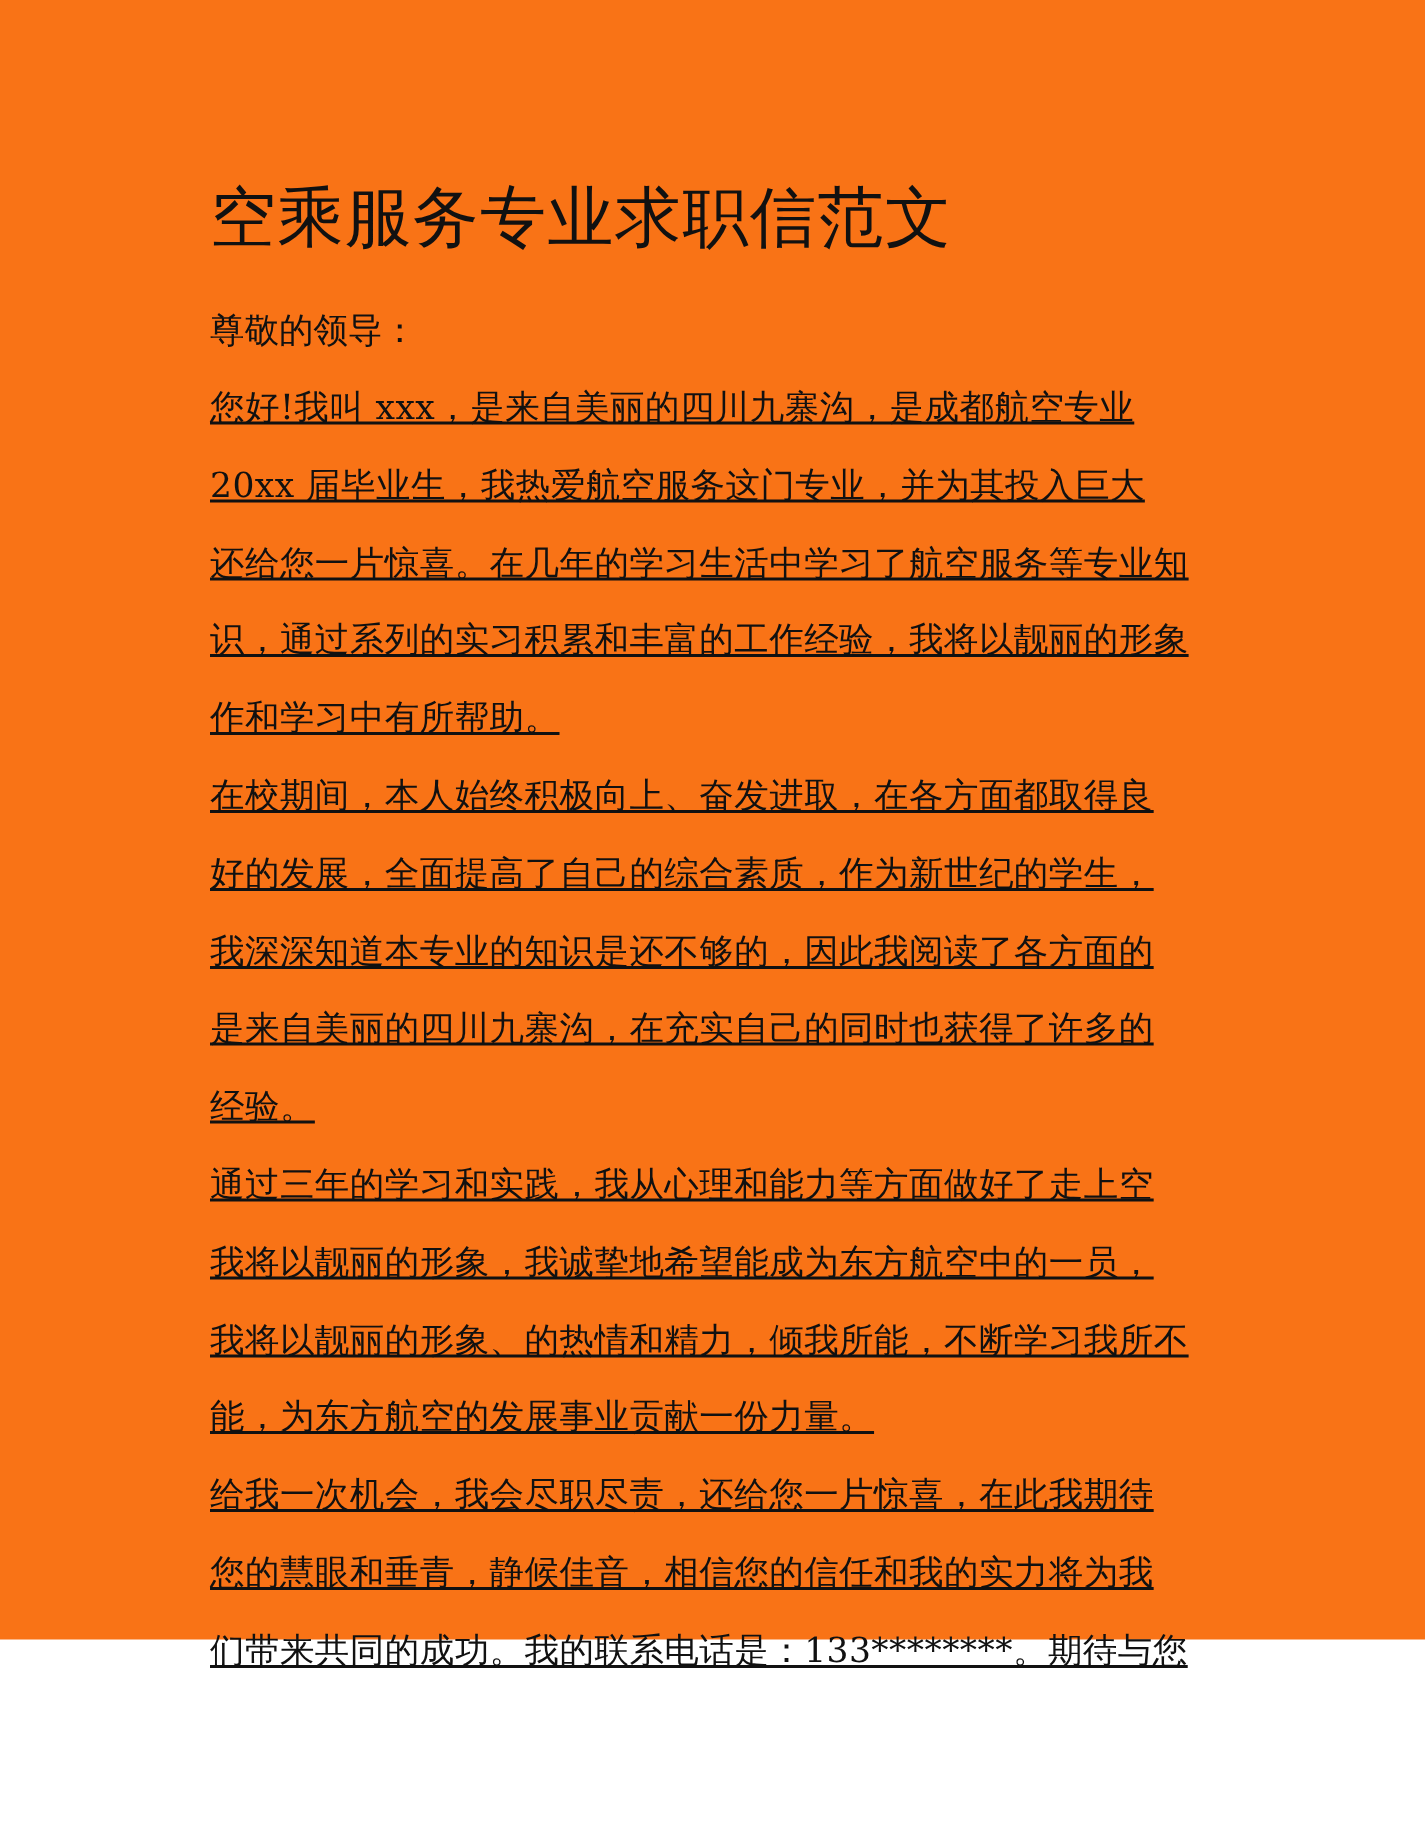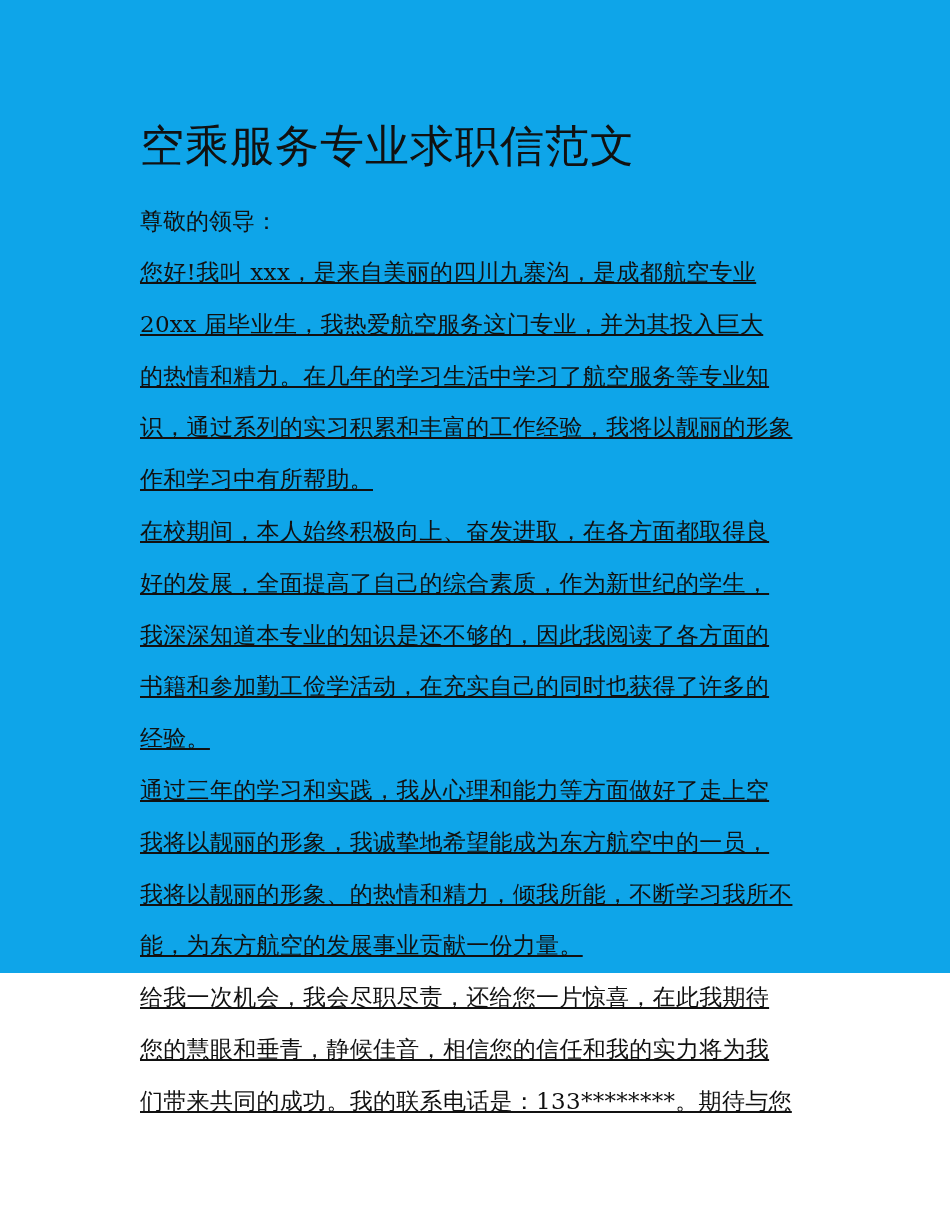--- a/index.html
+++ b/index.html
@@ -12,22 +12,22 @@
     height: 1229px;
     overflow: hidden;
     position: relative;
     font-family: "DejaVu Serif", "Liberation Serif", serif;
     color: #111111;
   }
   .page {
     position: absolute;
     left: 0; top: 0;
     width: 950px;
-    height: 973px;
-    background: #0ea5e9;
+    height: 1093px;
+    background: #f97316;
   }
   .title {
     position: absolute;
     left: 140px;
     top: 118px;
     font-size: 44px;
     line-height: 56px;
     letter-spacing: 1px;
     font-weight: normal;
     margin: 0;
@@ -63,29 +63,29 @@
 <body>
 
 <div class="page">
   <h1 class="title">空乘服务专业求职信范文</h1>
   <p class="greeting">尊敬的领导：</p>
 
   <div class="body">
     <div class="para">
       <span class="line">您好!我叫 xxx，是来自美丽的四川九寨沟，是成都航空专业</span>
       <span class="line">20xx 届毕业生，我热爱航空服务这门专业，并为其投入巨大</span>
-      <span class="line">的热情和精力。在几年的学习生活中学习了航空服务等专业知</span>
+      <span class="line">还给您一片惊喜。在几年的学习生活中学习了航空服务等专业知</span>
       <span class="line">识，通过系列的实习积累和丰富的工作经验，我将以靓丽的形象</span>
       <span class="line">作和学习中有所帮助。</span>
     </div>
     <div class="para">
       <span class="line">在校期间，本人始终积极向上、奋发进取，在各方面都取得良</span>
       <span class="line">好的发展，全面提高了自己的综合素质，作为新世纪的学生，</span>
       <span class="line">我深深知道本专业的知识是还不够的，因此我阅读了各方面的</span>
-      <span class="line">书籍和参加勤工俭学活动，在充实自己的同时也获得了许多的</span>
+      <span class="line">是来自美丽的四川九寨沟，在充实自己的同时也获得了许多的</span>
       <span class="line">经验。</span>
     </div>
     <div class="para">
       <span class="line">通过三年的学习和实践，我从心理和能力等方面做好了走上空</span>
       <span class="line">我将以靓丽的形象，我诚挚地希望能成为东方航空中的一员，</span>
       <span class="line">我将以靓丽的形象、的热情和精力，倾我所能，不断学习我所不</span>
       <span class="line">能，为东方航空的发展事业贡献一份力量。</span>
     </div>
     <div class="para">
       <span class="line">给我一次机会，我会尽职尽责，还给您一片惊喜，在此我期待</span>

